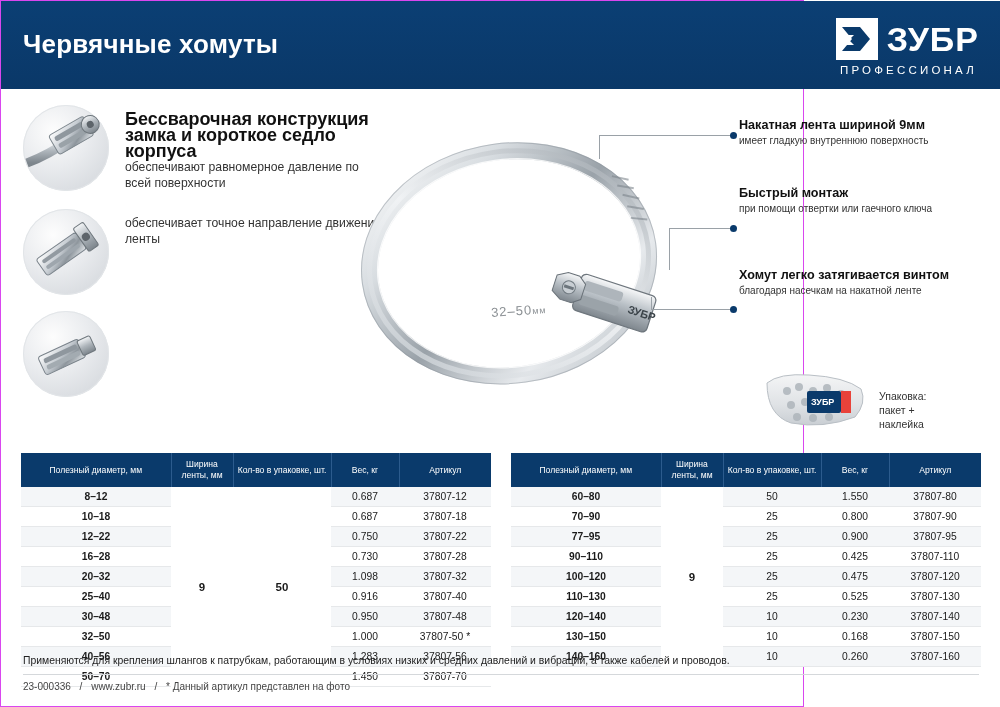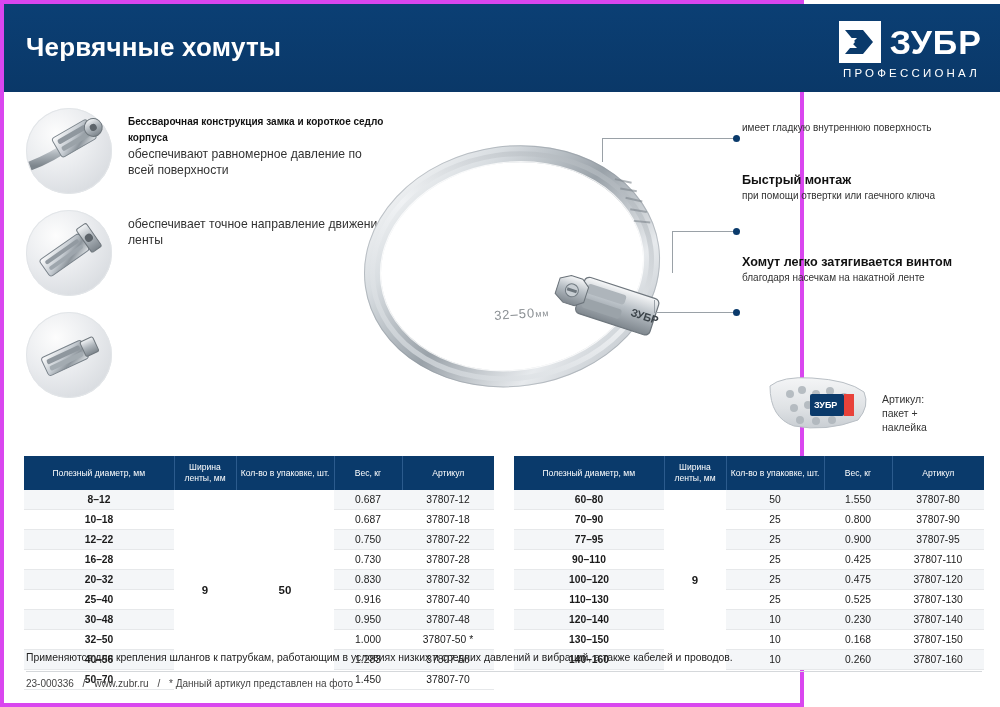--- a/index.html
+++ b/index.html
@@ -6,21 +6,21 @@
   html, body {
     width: 1000px; height: 707px;
     font-family: "Liberation Sans", sans-serif;
     background: #ffffff;
     overflow: hidden;
   }
   .page {
     position: relative;
     width: 804px; height: 707px;
     background: #ffffff;
-    border: 4px solid #d946ef;
+    border: 1px solid #d946ef;
   }
 
   
   .header {
     position: absolute; top: 0; left: 0;
     width: 1000px; height: 88px;
     background: #0a3a6b;
     background: linear-gradient(180deg,#0b3f74 0%,#0a3868 100%);
   }
   .header-title {
@@ -57,21 +57,21 @@
   .photo-circle {
     position: absolute; left: 0; top: 0;
     width: 86px; height: 86px; border-radius: 50%;
     overflow: hidden;
     background: radial-gradient(circle at 35% 30%, #fdfdfd 0%, #e9ebee 45%, #cfd3d8 100%);
     box-shadow: inset 0 0 0 1px #e2e5e8;
   }
   .clampimg { position: absolute; inset: 0; }
   .feature-text { margin-left: 102px; padding-top: 6px; }
   .feature-title {
-    font-size: 10px; font-weight: bold; color: #111; line-height: 16px;
+    font-size: 18px; font-weight: bold; color: #111; line-height: 16px;
   }
   .feature-body {
     font-size: 12.2px; color: #333; line-height: 16px;
   }
 
   
   .hero { position: absolute; left: 330px; top: 112px; width: 360px; height: 300px; }
   .hero-label {
     position: absolute; left: 160px; top: 190px;
     font-size: 13px; color: #8a8f93; letter-spacing: 1px;
@@ -270,20 +270,21 @@
     <div class="leader" style="left:668px; top:227px; width:1px; height:42px;"></div>
     <div class="dot" style="left:729px; top:224px;"></div>
 
     <div class="leader" style="left:650px; top:308px; width:80px; height:1px;"></div>
     <div class="leader" style="left:650px; top:296px; width:1px; height:12px;"></div>
     <div class="dot" style="left:729px; top:305px;"></div>
   </div>
 
   <div class="callouts">
     <div class="callout">
+      <div class="callout-title">Накатная лента шириной 9мм</div>
       <div class="callout-body">имеет гладкую внутреннюю поверхность</div>
     </div>
     <div class="callout" style="margin-top:30px;">
       <div class="callout-title">Быстрый монтаж</div>
       <div class="callout-body">при помощи отвертки или гаечного ключа</div>
     </div>
     <div class="callout" style="margin-top:50px;">
       <div class="callout-title">Хомут легко затягивается винтом</div>
       <div class="callout-body">благодаря насечкам на накатной ленте</div>
     </div>
@@ -313,21 +314,21 @@
           <circle cx="36" cy="48" r="4"></circle>
           <circle cx="52" cy="49" r="4"></circle>
         <circle cx="68" cy="48" r="4"></circle>
       </g>
       <rect x="46" y="22" width="34" height="22" rx="2" fill="#0a3a6b"></rect>
       <text x="50" y="36" font-family="Liberation Sans, sans-serif" font-size="9" font-weight="bold" fill="#ffffff">ЗУБР</text>
       <rect x="80" y="22" width="10" height="22" fill="#e8423a"></rect>
     </svg>
   </div>
   <div class="package-caption">
-    <div>Артикул:</div>
+    <div>Упаковка:</div>
     <div>пакет + наклейка</div>
   </div>
 
   <div class="tables">
 
     <table class="tbl">
       <thead>
         <tr>
           <th style="width:150px">Полезный диаметр, мм</th>
           <th style="width:62px">Ширина ленты, мм</th>
@@ -354,21 +355,21 @@
           <td>0.750</td>
           <td>37807-22</td>
         </tr>
         <tr>
           <td class="d">16–28</td>
           <td>0.730</td>
           <td>37807-28</td>
         </tr>
         <tr>
           <td class="d">20–32</td>
-          <td>0.830</td>
+          <td>1.098</td>
           <td>37807-32</td>
         </tr>
         <tr>
           <td class="d">25–40</td>
           <td>0.916</td>
           <td>37807-40</td>
         </tr>
         <tr>
           <td class="d">30–48</td>
           <td>0.950</td>

